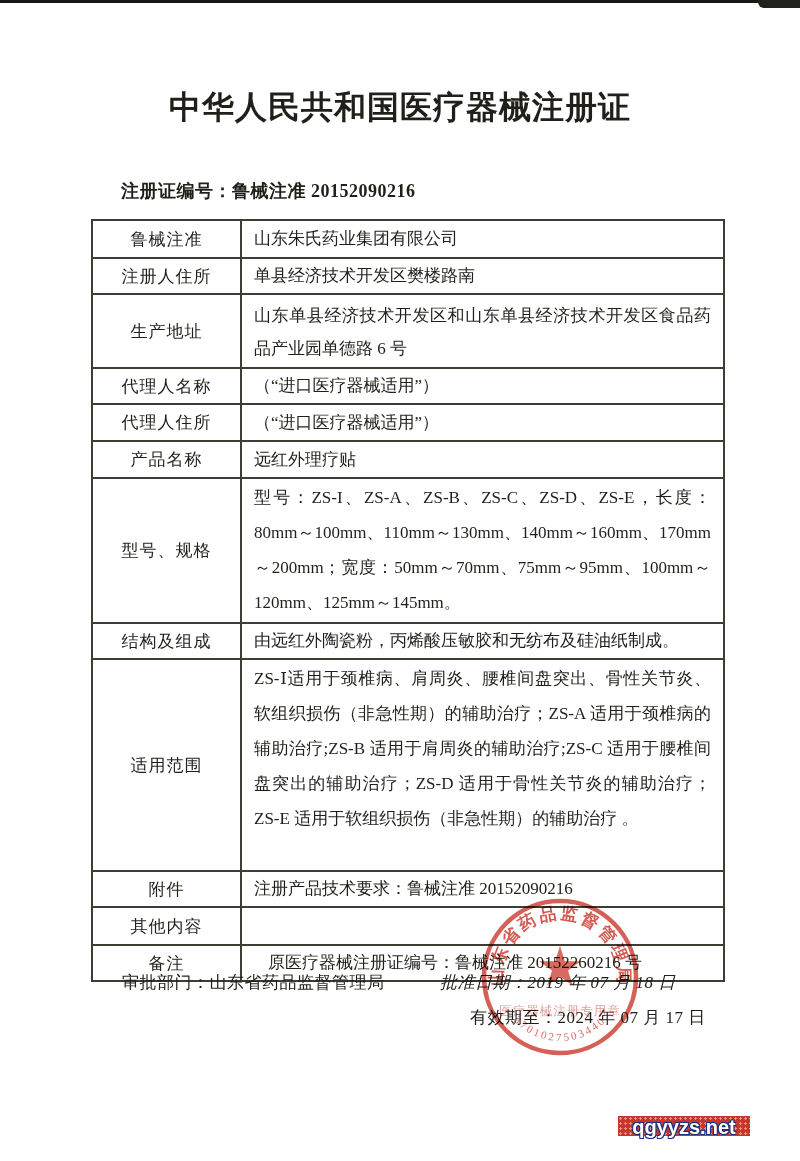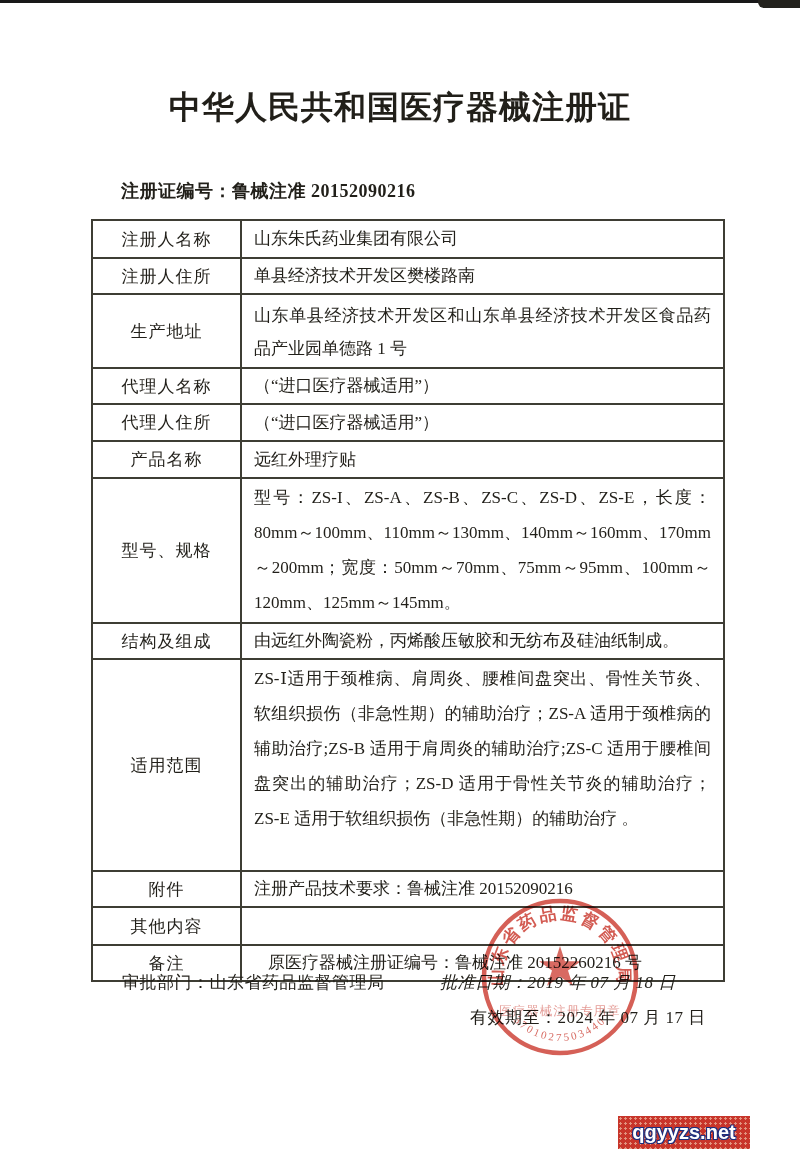--- a/index.html
+++ b/index.html
@@ -62,54 +62,54 @@
   .f-valid{left:470px;top:1006px;}
 
   .seal{
     position:absolute;left:465px;top:882px;
     mix-blend-mode:multiply;opacity:.93;
     pointer-events:none;
   }
   .seal text{font-family:"Liberation Serif","DejaVu Serif",serif;}
 
   .watermark{
-    position:absolute;left:618px;top:1116px;width:132px;height:33px;
+    position:absolute;left:618px;top:1116px;width:132px;height:20px;
     background-color:#c8352a;
     background-image:radial-gradient(rgba(249,245,215,.5) 1px, transparent 1.4px);
     background-size:5px 5px;
-    display:flex;align-items:center;justify-content:center;
+    display:flex;align-items:flex-start;justify-content:center;
     font-family:"Liberation Sans","DejaVu Sans",sans-serif;
     font-weight:bold;font-size:20px;color:#ffffff;
     text-shadow:1px 1px 0 #1b2f7e,-1px -1px 0 #1b2f7e,1px -1px 0 #1b2f7e,-1px 1px 0 #1b2f7e;
   }
 </style>
 </head>
 <body>
 
 <div class="page">
 
   <div class="scan-top"></div>
   <div class="scan-corner"></div>
 
   <h1 class="title">中华人民共和国医疗器械注册证</h1>
 
   <div class="cert-line"><span>注册证编号：</span><span>鲁械注准 20152090216</span></div>
 
   <div class="cert-table">
     <div class="trow r0">
-      <div class="tlabel">注册人名称</div>
+      <div class="tlabel">鲁械注准</div>
       <div class="tvalue">山东朱氏药业集团有限公司</div>
     </div>
     <div class="trow r1">
       <div class="tlabel">注册人住所</div>
       <div class="tvalue">单县经济技术开发区樊楼路南</div>
     </div>
     <div class="trow r2 multi">
       <div class="tlabel">生产地址</div>
-      <div class="tvalue">山东单县经济技术开发区和山东单县经济技术开发区食品药品产业园单德路 1 号</div>
+      <div class="tvalue">山东单县经济技术开发区和山东单县经济技术开发区食品药品产业园单德路 6 号</div>
     </div>
     <div class="trow r3">
       <div class="tlabel">代理人名称</div>
       <div class="tvalue">（“进口医疗器械适用”）</div>
     </div>
     <div class="trow r4">
       <div class="tlabel">代理人住所</div>
       <div class="tvalue">（“进口医疗器械适用”）</div>
     </div>
     <div class="trow r5">

